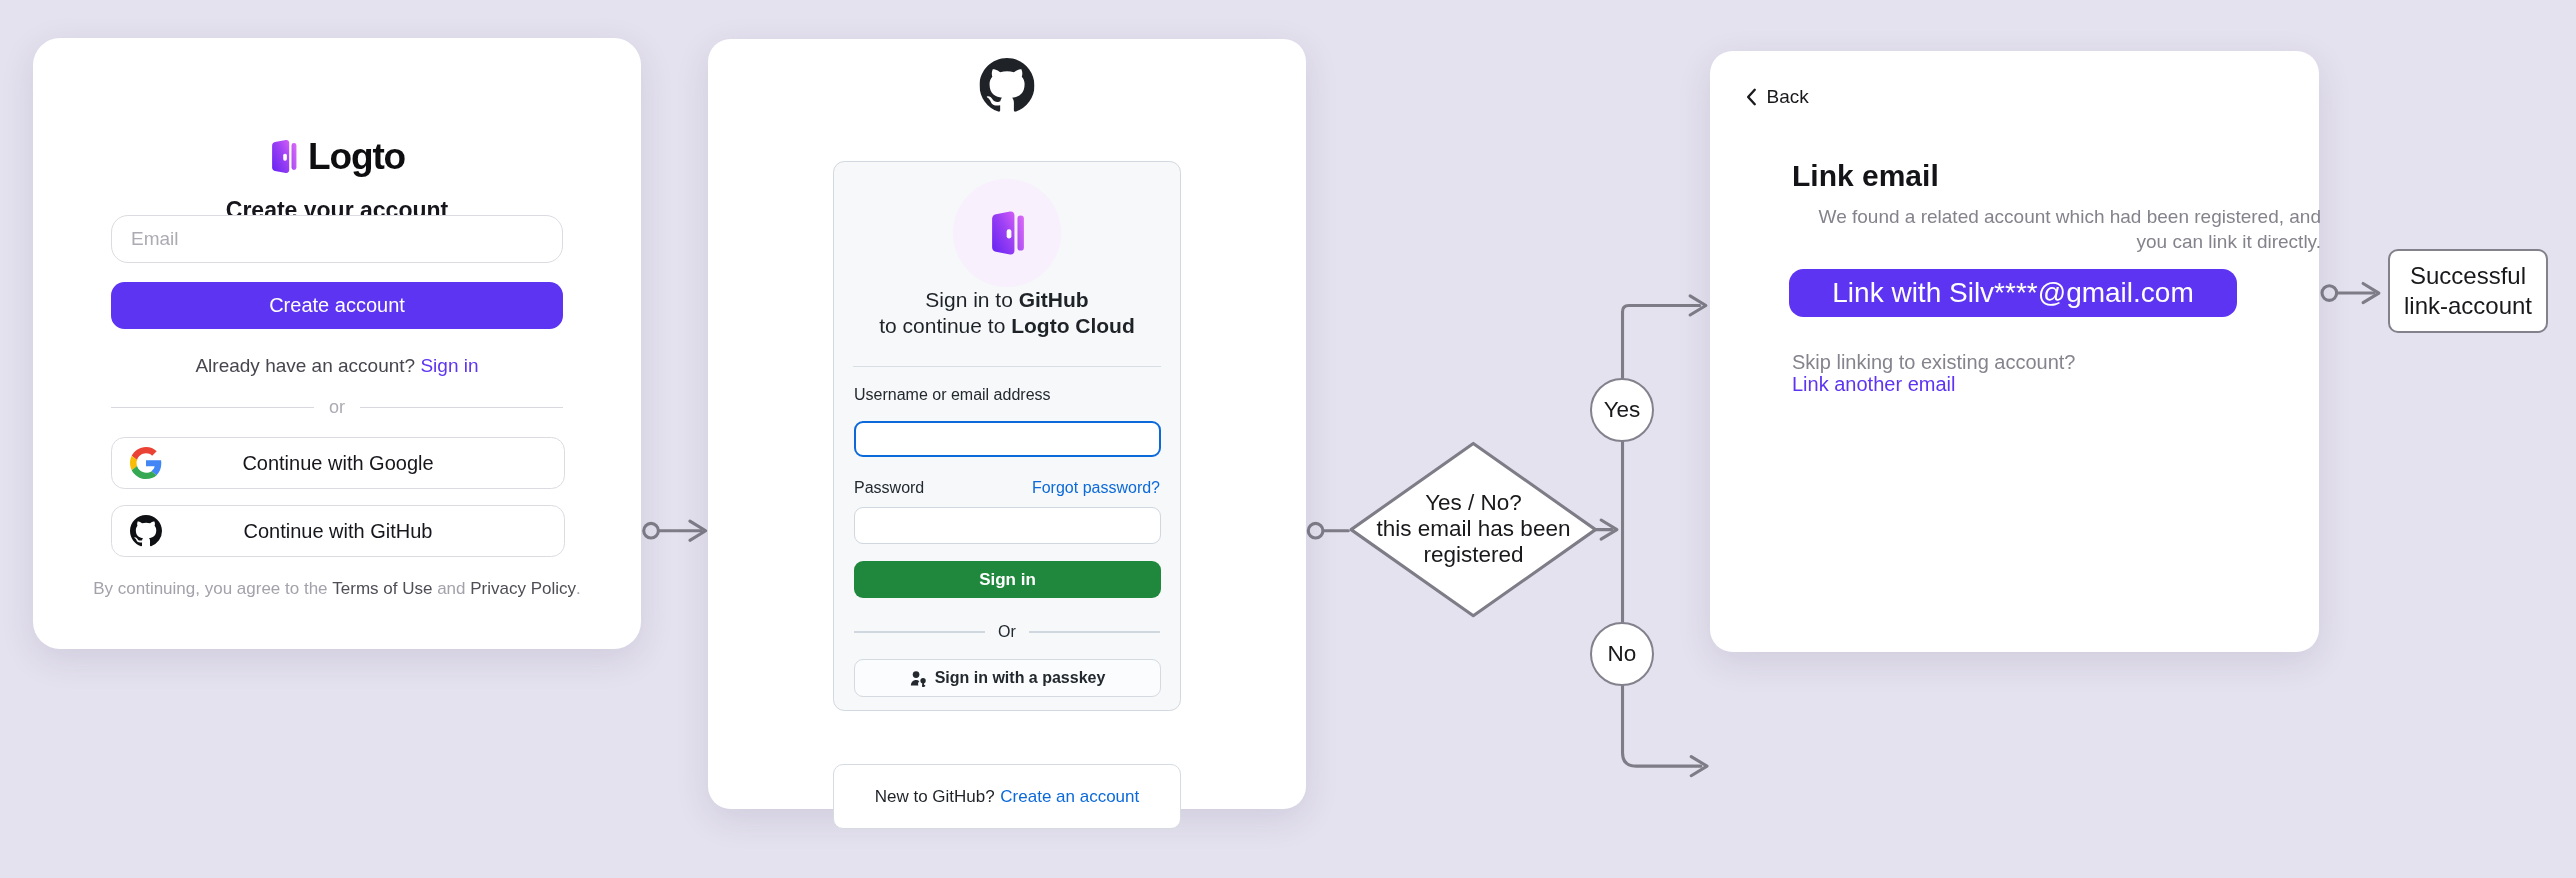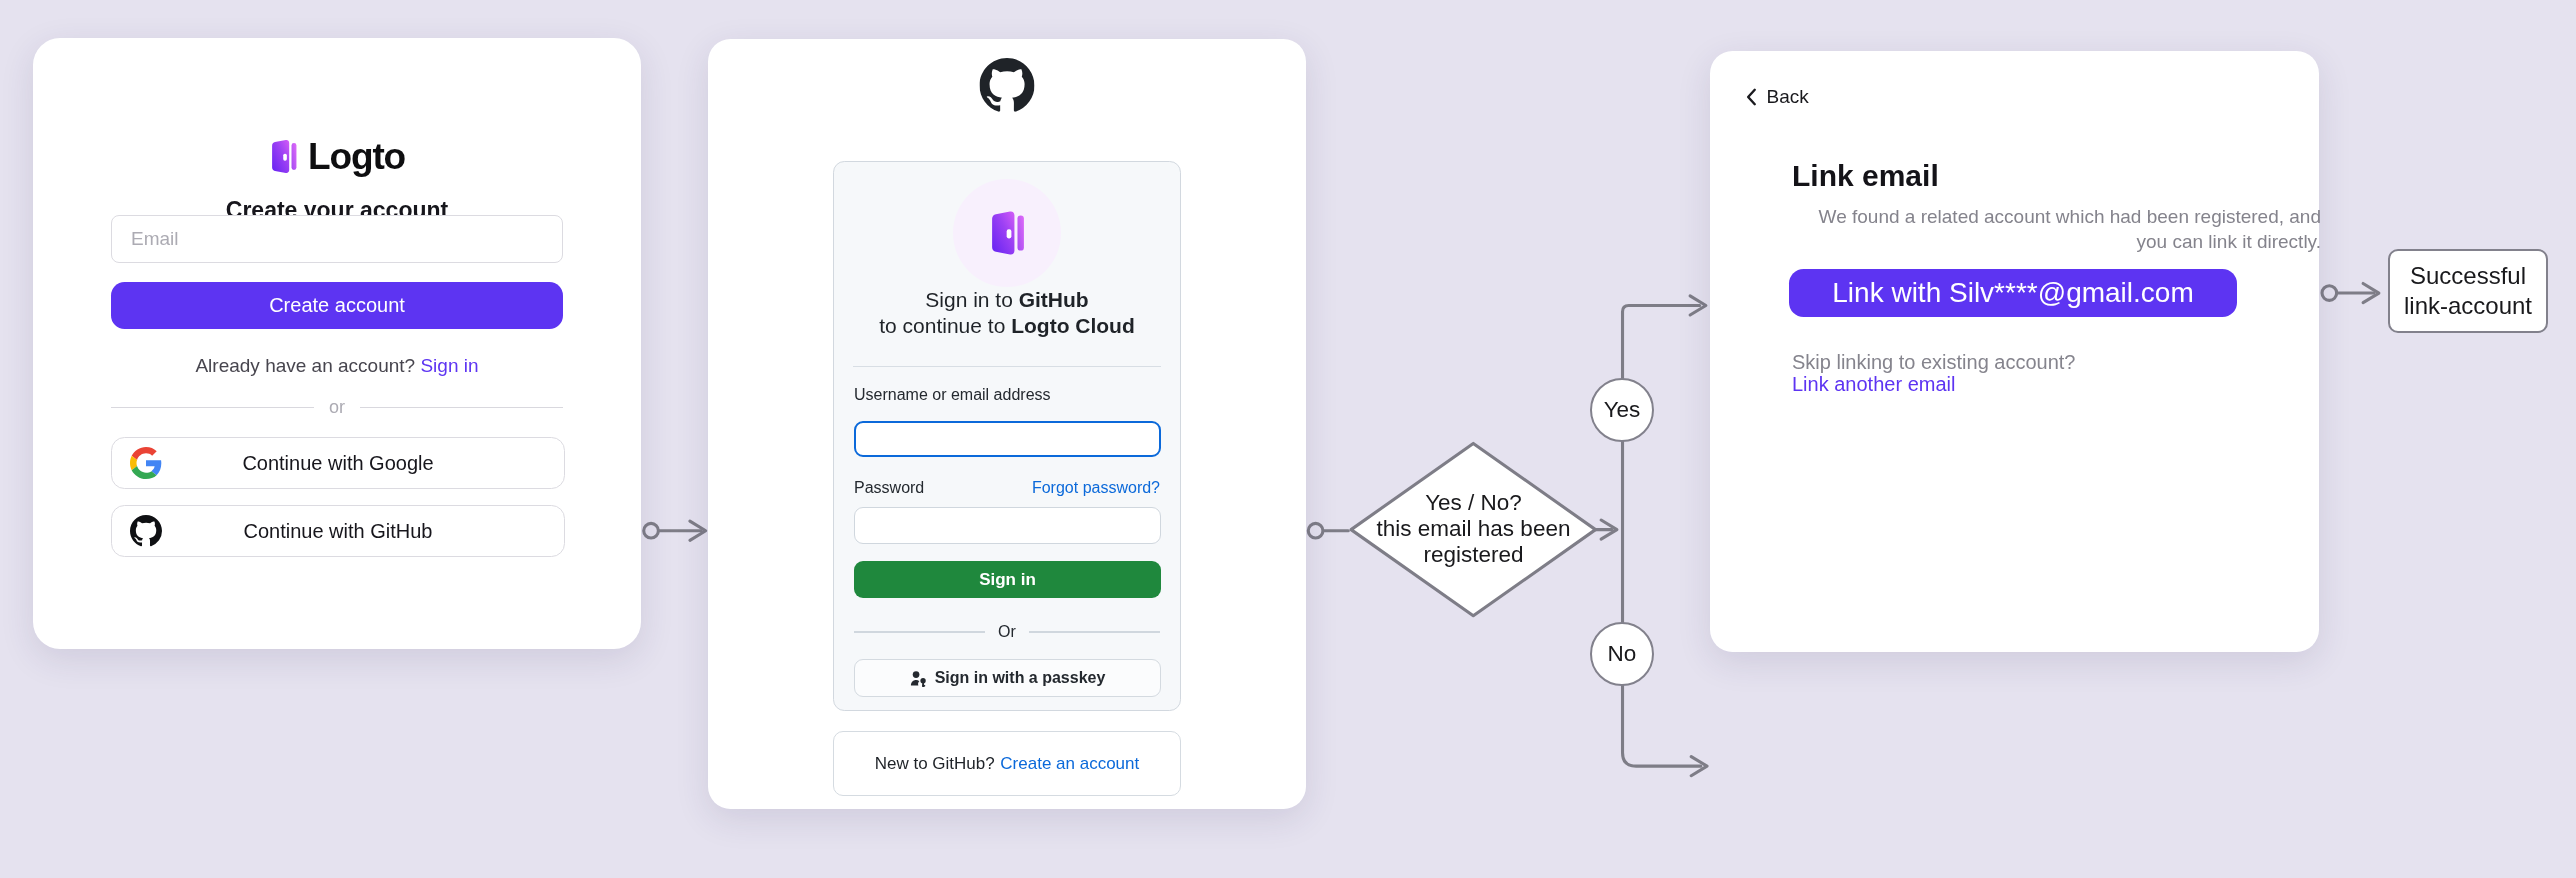--- a/index.html
+++ b/index.html
@@ -14,21 +14,21 @@
   .flow-circle{width:64px;height:64px;border-radius:50%;font-size:22.5px;}
   .flow-box{border-radius:10px;border-width:2.3px;flex-direction:column;font-size:24px;line-height:30px;text-align:center;}
   #diamond-label{position:absolute;left:1361px;top:490px;width:225px;text-align:center;
                  font-size:22.5px;line-height:26px;color:#19191C;z-index:3;}
   
   #card1{left:33px;top:38px;width:608px;height:611px;border-radius:27px;}
   .c1-logo{top:99px;left:0;right:0;height:39px;display:flex;justify-content:center;align-items:center;gap:10px;}
   .c1-wordmark{font-size:37px;font-weight:700;letter-spacing:-1.1px;color:#0E0E10;}
   .c1-title{top:159px;left:0;right:0;text-align:center;font-size:23px;font-weight:600;color:#17161C;}
   .c1-input{left:78px;top:177px;width:452px;height:48px;box-sizing:border-box;border:1.7px solid #DCDBE1;
-            border-radius:8px;padding:0 19px;font-size:19px;color:#1B1B1F;outline:none;background:#fff;
+            border-radius:17px;padding:0 19px;font-size:19px;color:#1B1B1F;outline:none;background:#fff;
             font-family:"Liberation Sans",sans-serif;}
   .c1-input::placeholder{color:#ACABB3;}
   .btn{display:flex;align-items:center;justify-content:center;box-sizing:border-box;cursor:pointer;}
   .c1-create{left:78px;top:244px;width:452px;height:47px;border-radius:13.5px;background:#5D34F2;
              color:#fff;font-size:20px;font-weight:500;}
   .c1-already{top:317px;left:0;right:0;text-align:center;font-size:19px;color:#47454E;}
   .c1-already a{color:#5D34F2;font-weight:500;text-decoration:none;}
   .c1-or{left:78px;top:361px;width:452px;height:17px;display:flex;align-items:center;gap:14.6px;
          font-size:18px;color:#ACABB3;}
   .c1-or .line{flex:1;height:1.4px;background:#D9D8DE;}
@@ -53,21 +53,21 @@
            font-size:16px;padding:0 11.3px;font-family:"Liberation Sans",sans-serif;}
   .p-input.focused{top:259px;height:36px;border:2.3px solid #0B69DA;}
   .p-input.normal{top:345px;height:37px;border:1.4px solid #D0D7DE;}
   .p-forgot{right:20px;font-size:16px;color:#0B69DA;text-decoration:none;position:absolute;}
   .p-signin{left:20px;top:399px;width:307px;height:37px;background:#1F883D;border-radius:9px;
             color:#fff;font-size:17px;font-weight:600;}
   .p-or{left:20px;right:20px;top:461px;display:flex;align-items:center;gap:13.5px;font-size:16px;color:#24292F;}
   .p-or .line{flex:1;height:1.4px;background:#D0D7DE;}
   .p-passkey{left:20px;top:497px;width:307px;height:38px;background:#FBFCFD;border:1.4px solid #D4DAE0;
              border-radius:9px;color:#24292F;font-size:16px;font-weight:600;gap:8px;}
-  .c2-newbox{left:125px;top:692px;width:348px;height:65px;background:#fff;border:1.4px solid #D5DBE1;
+  .c2-newbox{left:125px;top:725px;width:348px;height:65px;background:#fff;border:1.4px solid #D5DBE1;
              border-radius:10px;display:flex;align-items:center;justify-content:center;gap:5.6px;
              font-size:17px;color:#1F2328;box-sizing:border-box;}
   .c2-newbox a{color:#0B69DA;text-decoration:none;}
   
   #card3{left:1710px;top:51px;width:609px;height:601px;border-radius:22.5px;text-align:right;}
   .c3-back{left:35px;top:35px;display:flex;align-items:center;gap:8px;font-size:19px;font-weight:500;
            color:#19191D;cursor:pointer;}
   .c3-title{left:82px;top:108px;font-size:30px;font-weight:700;color:#141318;}
   .c3-para{left:82px;top:153px;width:529px;font-size:19px;line-height:25px;color:#84838C;}
   .c3-btn{left:79px;top:218px;width:448px;height:48px;border-radius:14.6px;background:#5D34F2;color:#fff;
@@ -167,20 +167,23 @@
       <span>Continue with Google</span>
     </div>
     <div class="c1-social" style="top:467px;">
       <span class="sicon">
         <svg width="32" height="32" viewBox="0 0 16 16" fill="#0F1013">
           <path d="M8 0C3.58 0 0 3.58 0 8c0 3.54 2.29 6.53 5.47 7.59.4.07.55-.17.55-.38 0-.19-.01-.82-.01-1.49-2.01.37-2.53-.49-2.69-.94-.09-.23-.48-.94-.82-1.13-.28-.15-.68-.52-.01-.53.63-.01 1.08.58 1.23.82.72 1.21 1.87.87 2.33.66.07-.52.28-.87.51-1.07-1.78-.2-3.64-.89-3.64-3.95 0-.87.31-1.59.82-2.15-.08-.2-.36-1.02.08-2.12 0 0 .67-.21 2.2.82.64-.18 1.32-.27 2-.27s1.36.09 2 .27c1.53-1.04 2.2-.82 2.2-.82.44 1.1.16 1.92.08 2.12.51.56.82 1.27.82 2.15 0 3.07-1.87 3.75-3.65 3.95.29.25.54.73.54 1.48 0 1.07-.01 1.93-.01 2.2 0 .21.15.46.55.38A8.01 8.01 0 0 0 16 8c0-4.42-3.58-8-8-8z"></path>
         </svg>
       </span>
       <span>Continue with GitHub</span>
     </div>
+    <div class="abs c1-terms">
+      <span>By continuing, you agree to the </span><b>Terms of Use</b><span> and </span><b>Privacy Policy</b><span>.</span>
+    </div>
   </div>
 
   <div id="card2" class="card">
     <div class="abs c2-octocat">
       <svg width="55" height="55" viewBox="0 0 16 16" fill="#1F2328">
         <path d="M8 0C3.58 0 0 3.58 0 8c0 3.54 2.29 6.53 5.47 7.59.4.07.55-.17.55-.38 0-.19-.01-.82-.01-1.49-2.01.37-2.53-.49-2.69-.94-.09-.23-.48-.94-.82-1.13-.28-.15-.68-.52-.01-.53.63-.01 1.08.58 1.23.82.72 1.21 1.87.87 2.33.66.07-.52.28-.87.51-1.07-1.78-.2-3.64-.89-3.64-3.95 0-.87.31-1.59.82-2.15-.08-.2-.36-1.02.08-2.12 0 0 .67-.21 2.2.82.64-.18 1.32-.27 2-.27s1.36.09 2 .27c1.53-1.04 2.2-.82 2.2-.82.44 1.1.16 1.92.08 2.12.51.56.82 1.27.82 2.15 0 3.07-1.87 3.75-3.65 3.95.29.25.54.73.54 1.48 0 1.07-.01 1.93-.01 2.2 0 .21.15.46.55.38A8.01 8.01 0 0 0 16 8c0-4.42-3.58-8-8-8z"></path>
       </svg>
     </div>
     <div class="abs c2-panel">
       <div class="abs p-circle">

